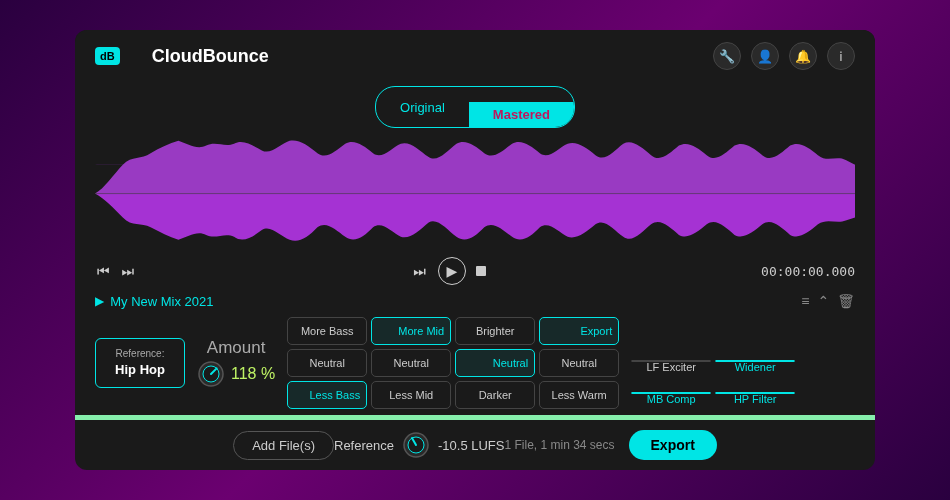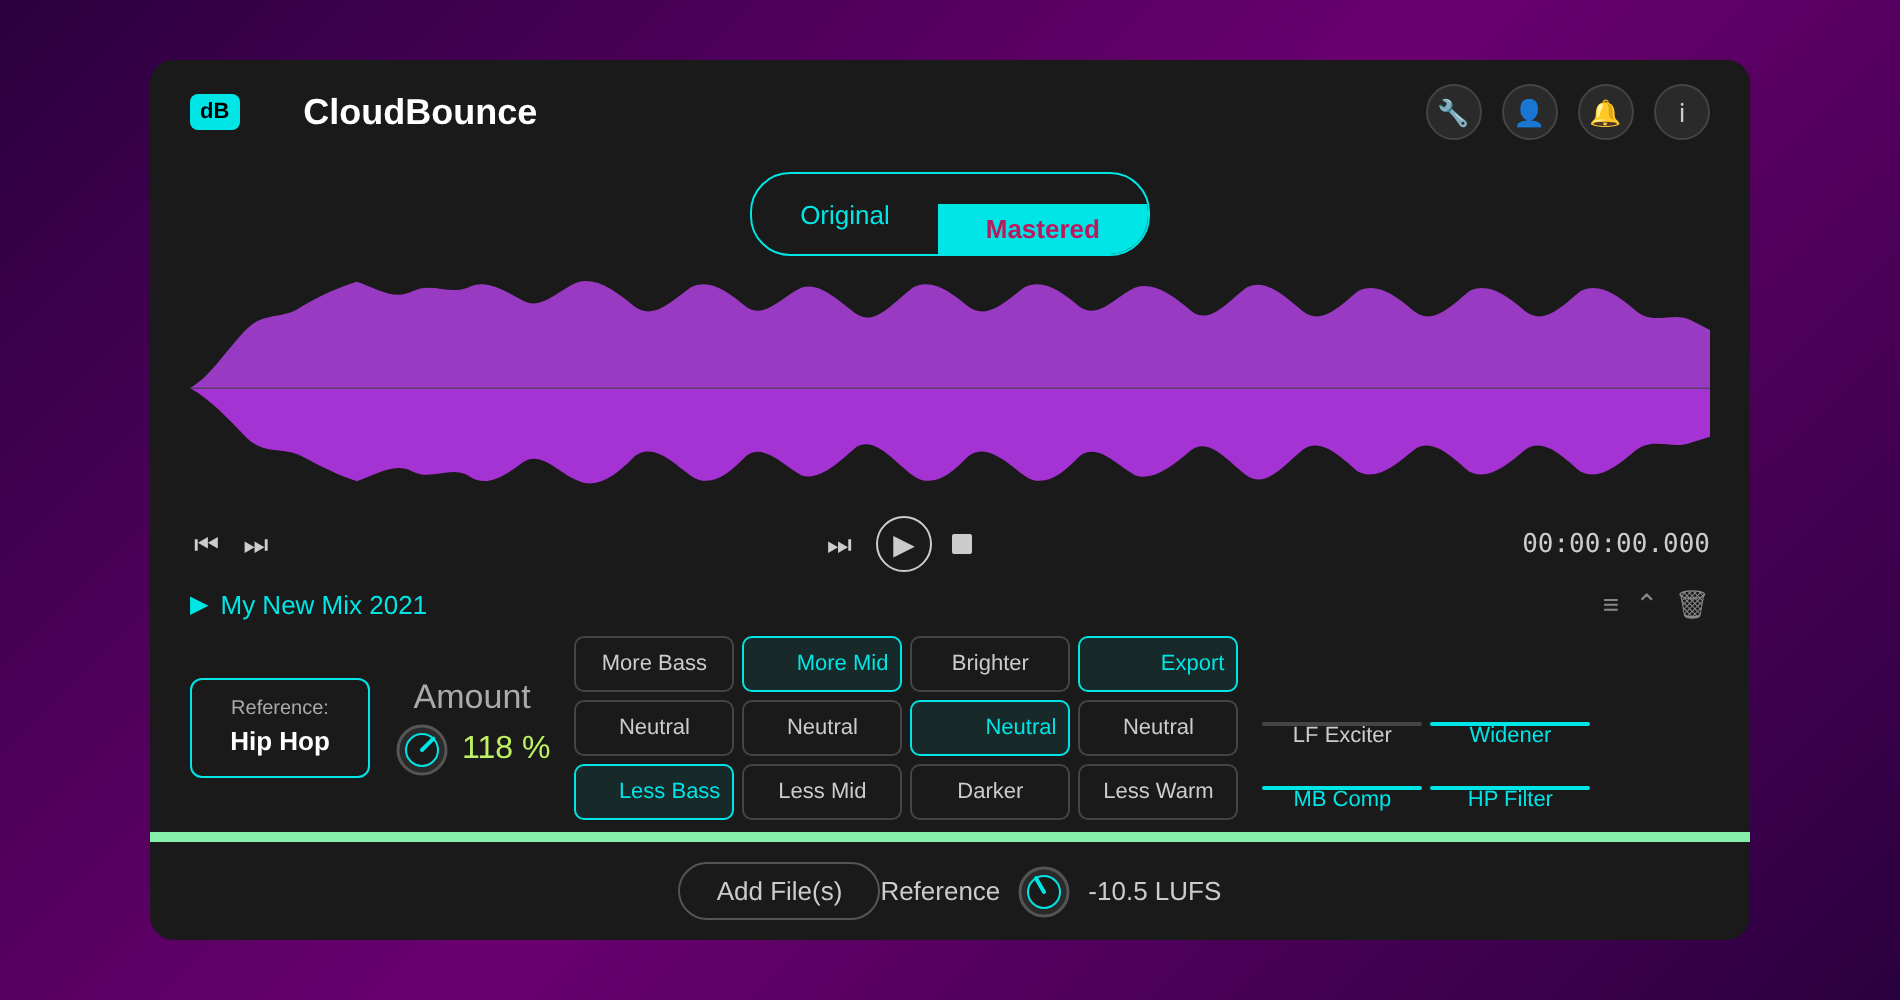--- a/index.html
+++ b/index.html
@@ -449,14 +449,18 @@
     <button class="add-files-btn">Add File(s)</button>
     <div class="footer-center">
       <span>Reference</span>
       <svg class="knob-svg" viewBox="0 0 28 28">
         <circle cx="14" cy="14" r="12" fill="#2a2a2a" stroke="#555" stroke-width="1.5"></circle>
         <circle cx="14" cy="14" r="8" fill="#1a1a1a" stroke="#00e5e5" stroke-width="1"></circle>
         <line x1="14" y1="14" x2="14" y2="6" stroke="#00e5e5" stroke-width="2" stroke-linecap="round" transform="rotate(-30 14 14)"></line>
       </svg>
       <span>-10.5 LUFS</span>
     </div>
+    <div class="footer-right">
+      <span>1 File, 1 min 34 secs</span>
+      <button class="export-btn">Export</button>
+    </div>
   </div>
 </div>
 
 </body></html>

